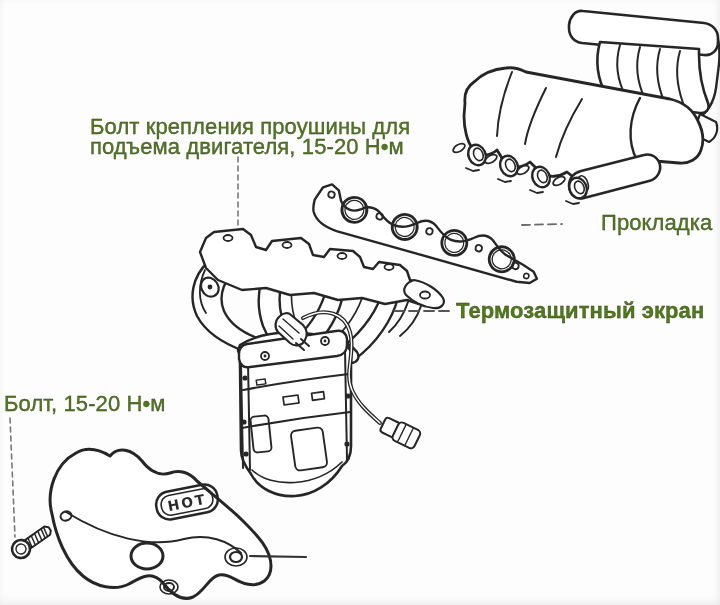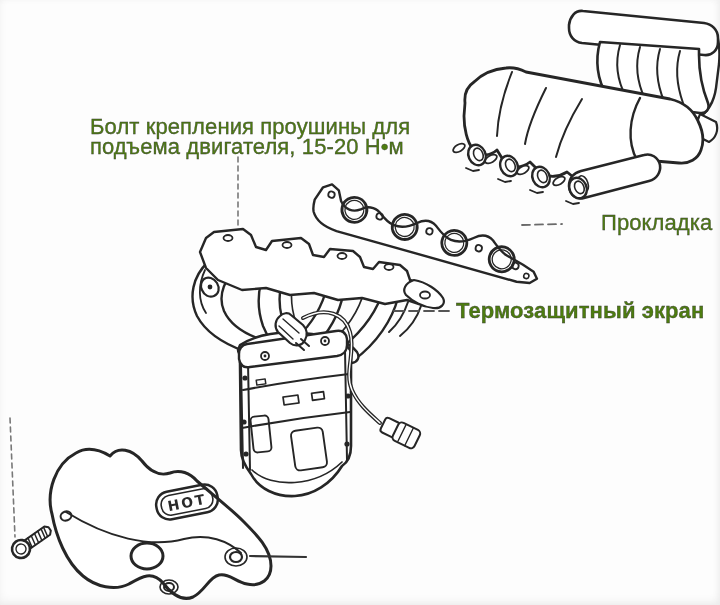--- a/index.html
+++ b/index.html
@@ -204,14 +204,15 @@
     <path d="M 10,418 L 15,537" stroke="#787878" stroke-width="1.6" stroke-dasharray="5 4"></path>
     <path d="M 250,556 L 306,557" stroke="#333333" stroke-width="2.2"></path>
   </svg>
 
   <div id="lbl-engine-lift-bolt" class="diagram-label">
     <div>Болт крепления проушины для</div>
     <div>подъема двигателя, 15-20 Н•м</div>
   </div>
   <div id="lbl-gasket" class="diagram-label">Прокладка</div>
   <div id="lbl-heat-shield" class="diagram-label">Термозащитный экран</div>
+  <div id="lbl-bolt" class="diagram-label">Болт, 15-20 Н•м</div>
 
 </div>
 
 </body></html>

